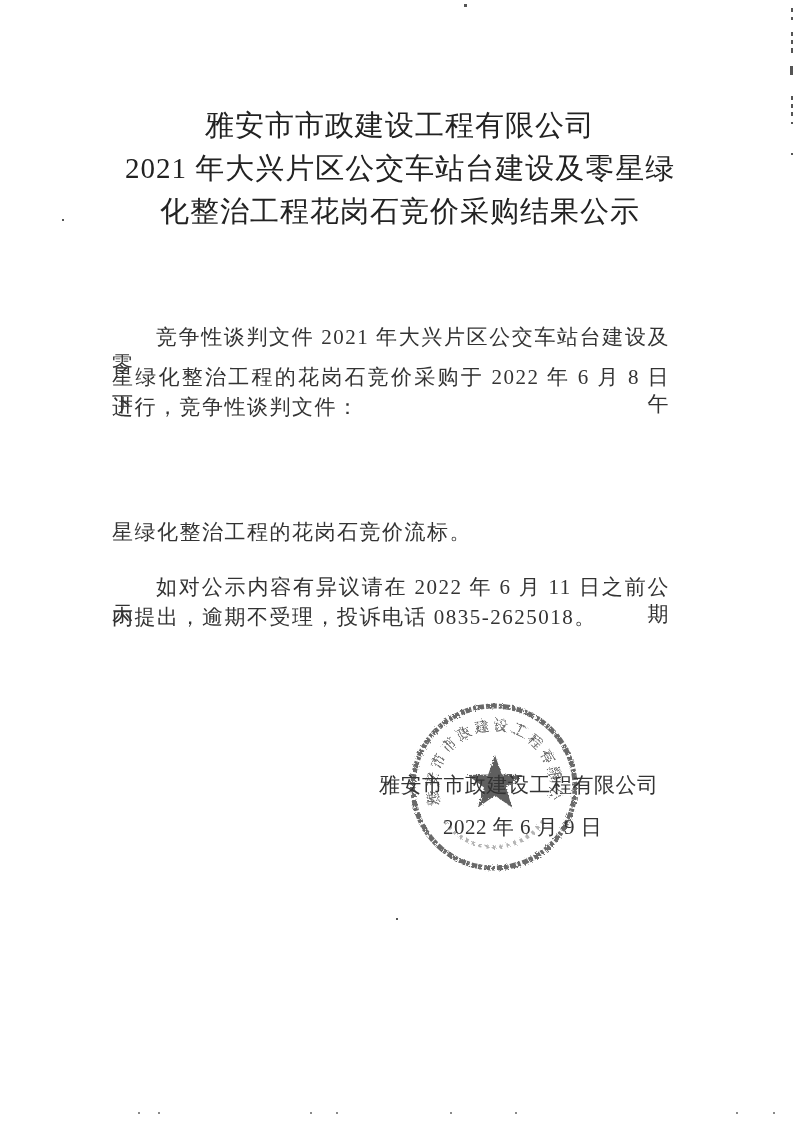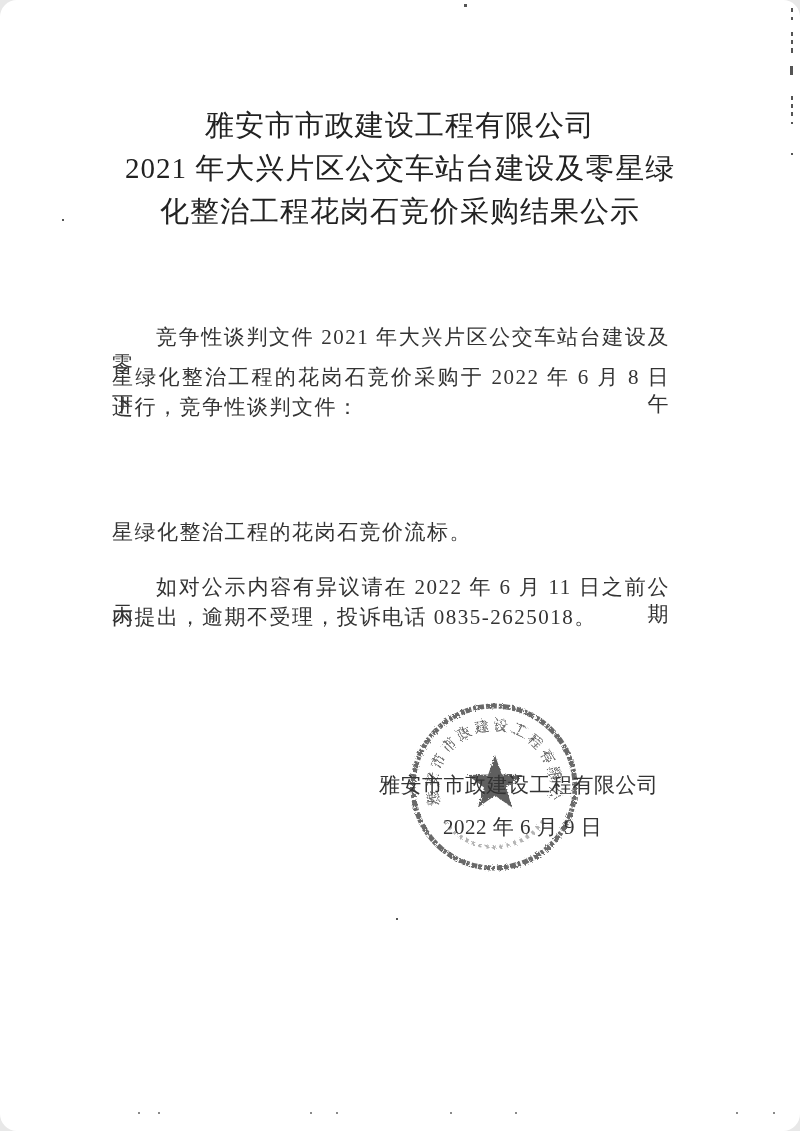--- a/index.html
+++ b/index.html
@@ -4,21 +4,20 @@
 <style>
   html,body{margin:0;padding:0;background:#e8e8e8;}
   .page{
     position:relative;
     width:800px;height:1131px;
     margin:0 auto;
     background:#ffffff;
     overflow:hidden;
     font-family:"Liberation Serif","DejaVu Serif",serif;
     color:#2f2f2f;
-    border-radius:17px;
   }
   
   .title{
     position:absolute;top:104px;left:0;width:800px;
     text-align:center;
     font-size:29px;line-height:43px;
     font-weight:500;letter-spacing:1px;
     color:#222222;
   }
   

